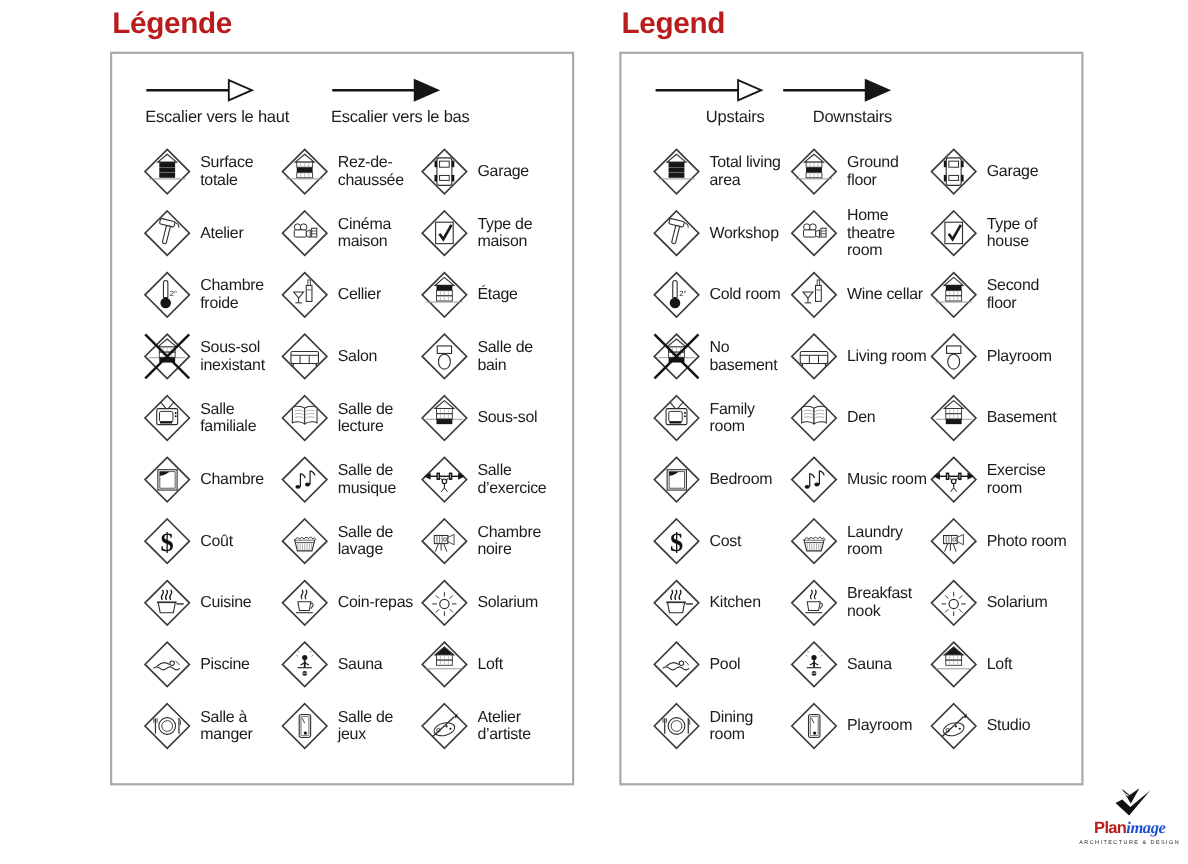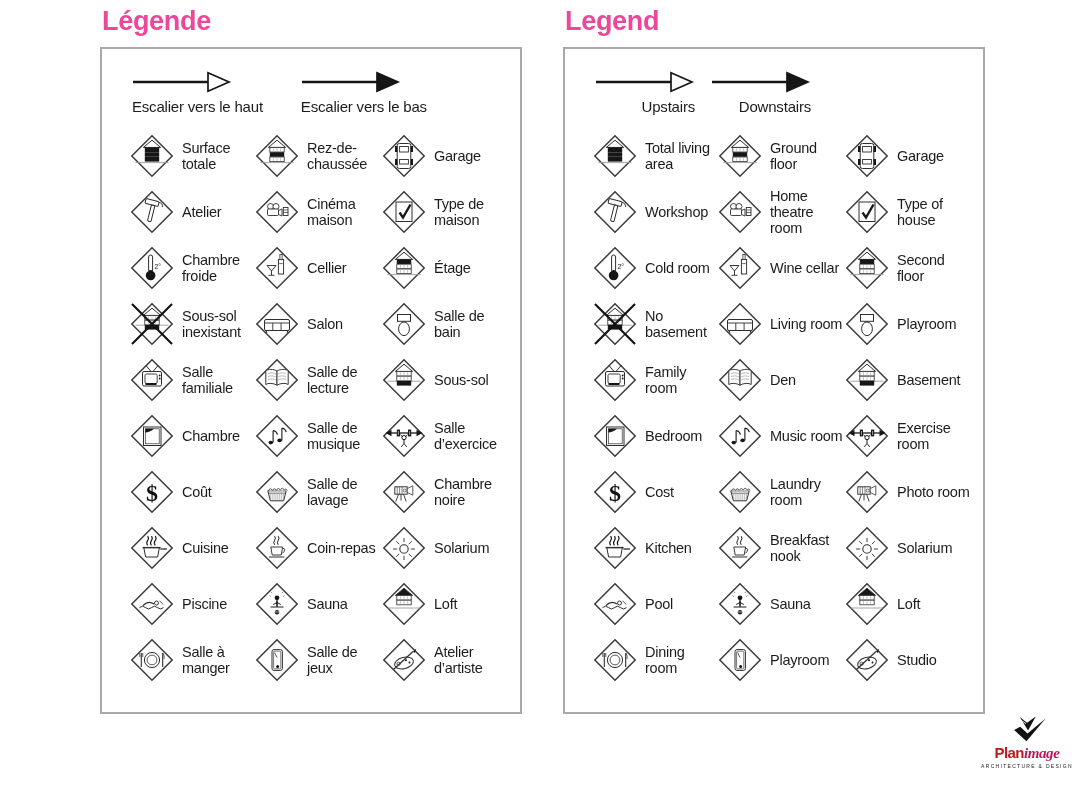--- a/index.html
+++ b/index.html
@@ -7,21 +7,21 @@
     width:1080px;height:785px;position:relative;overflow:hidden;
     background:#ffffff;color:#1c1c1c;
     font-family:"Liberation Sans", sans-serif;
     -webkit-font-smoothing:antialiased;
   }
   .sect{position:absolute;top:4px;width:422px;}
   .sect.fr{left:100px;}
   .sect.en{left:563px;}
   h1.ttl{
     margin:0 0 9px 2px;font-size:27px;line-height:34px;font-weight:700;
-    letter-spacing:-0.3px;color:#ec4899;
+    letter-spacing:-0.3px;color:#b91c1c;
   }
   .panel{
     width:422px;height:667px;box-sizing:border-box;background:#fff;
     border:2px solid #a9a9a9;
   }
   .arrows{display:flex;padding:20px 0 0 30px;}
   .panel-0 .arrows{gap:38px;}
   .panel-1 .arrows{gap:16px;text-align:right;}
   .arrowb{display:flex;flex-direction:column;}
   .arrowlab{font-size:15px;margin-top:3px;white-space:nowrap;letter-spacing:-0.2px;}
@@ -35,21 +35,21 @@
   .cell .lab{
     width:74px;font-size:14.5px;line-height:1.12;letter-spacing:-0.25px;color:#1c1c1c;
   }
   .logo{
     position:absolute;left:980px;top:716px;width:94px;text-align:center;
   }
   .logo .mark{display:block;margin:0 auto -2px auto;}
   .brand{font-size:15px;line-height:15px;white-space:nowrap;}
   .brand .bp{font-weight:700;letter-spacing:-0.6px;color:#b91c1c;}
   .brand .bi{
-    font-style:italic;font-weight:700;letter-spacing:-0.4px;color:#be185d;
+    font-style:italic;font-weight:700;letter-spacing:-0.4px;color:#1d4ed8;
     font-family:"Liberation Serif", serif;
   }
   .tagline{font-size:5px;letter-spacing:1.3px;color:#222;margin-top:1.5px;white-space:nowrap;}
 </style>
 </head>
 <body>
 
 <section class="sect fr">
   <h1 class="ttl">Légende</h1>
   <div class="panel panel-0">

